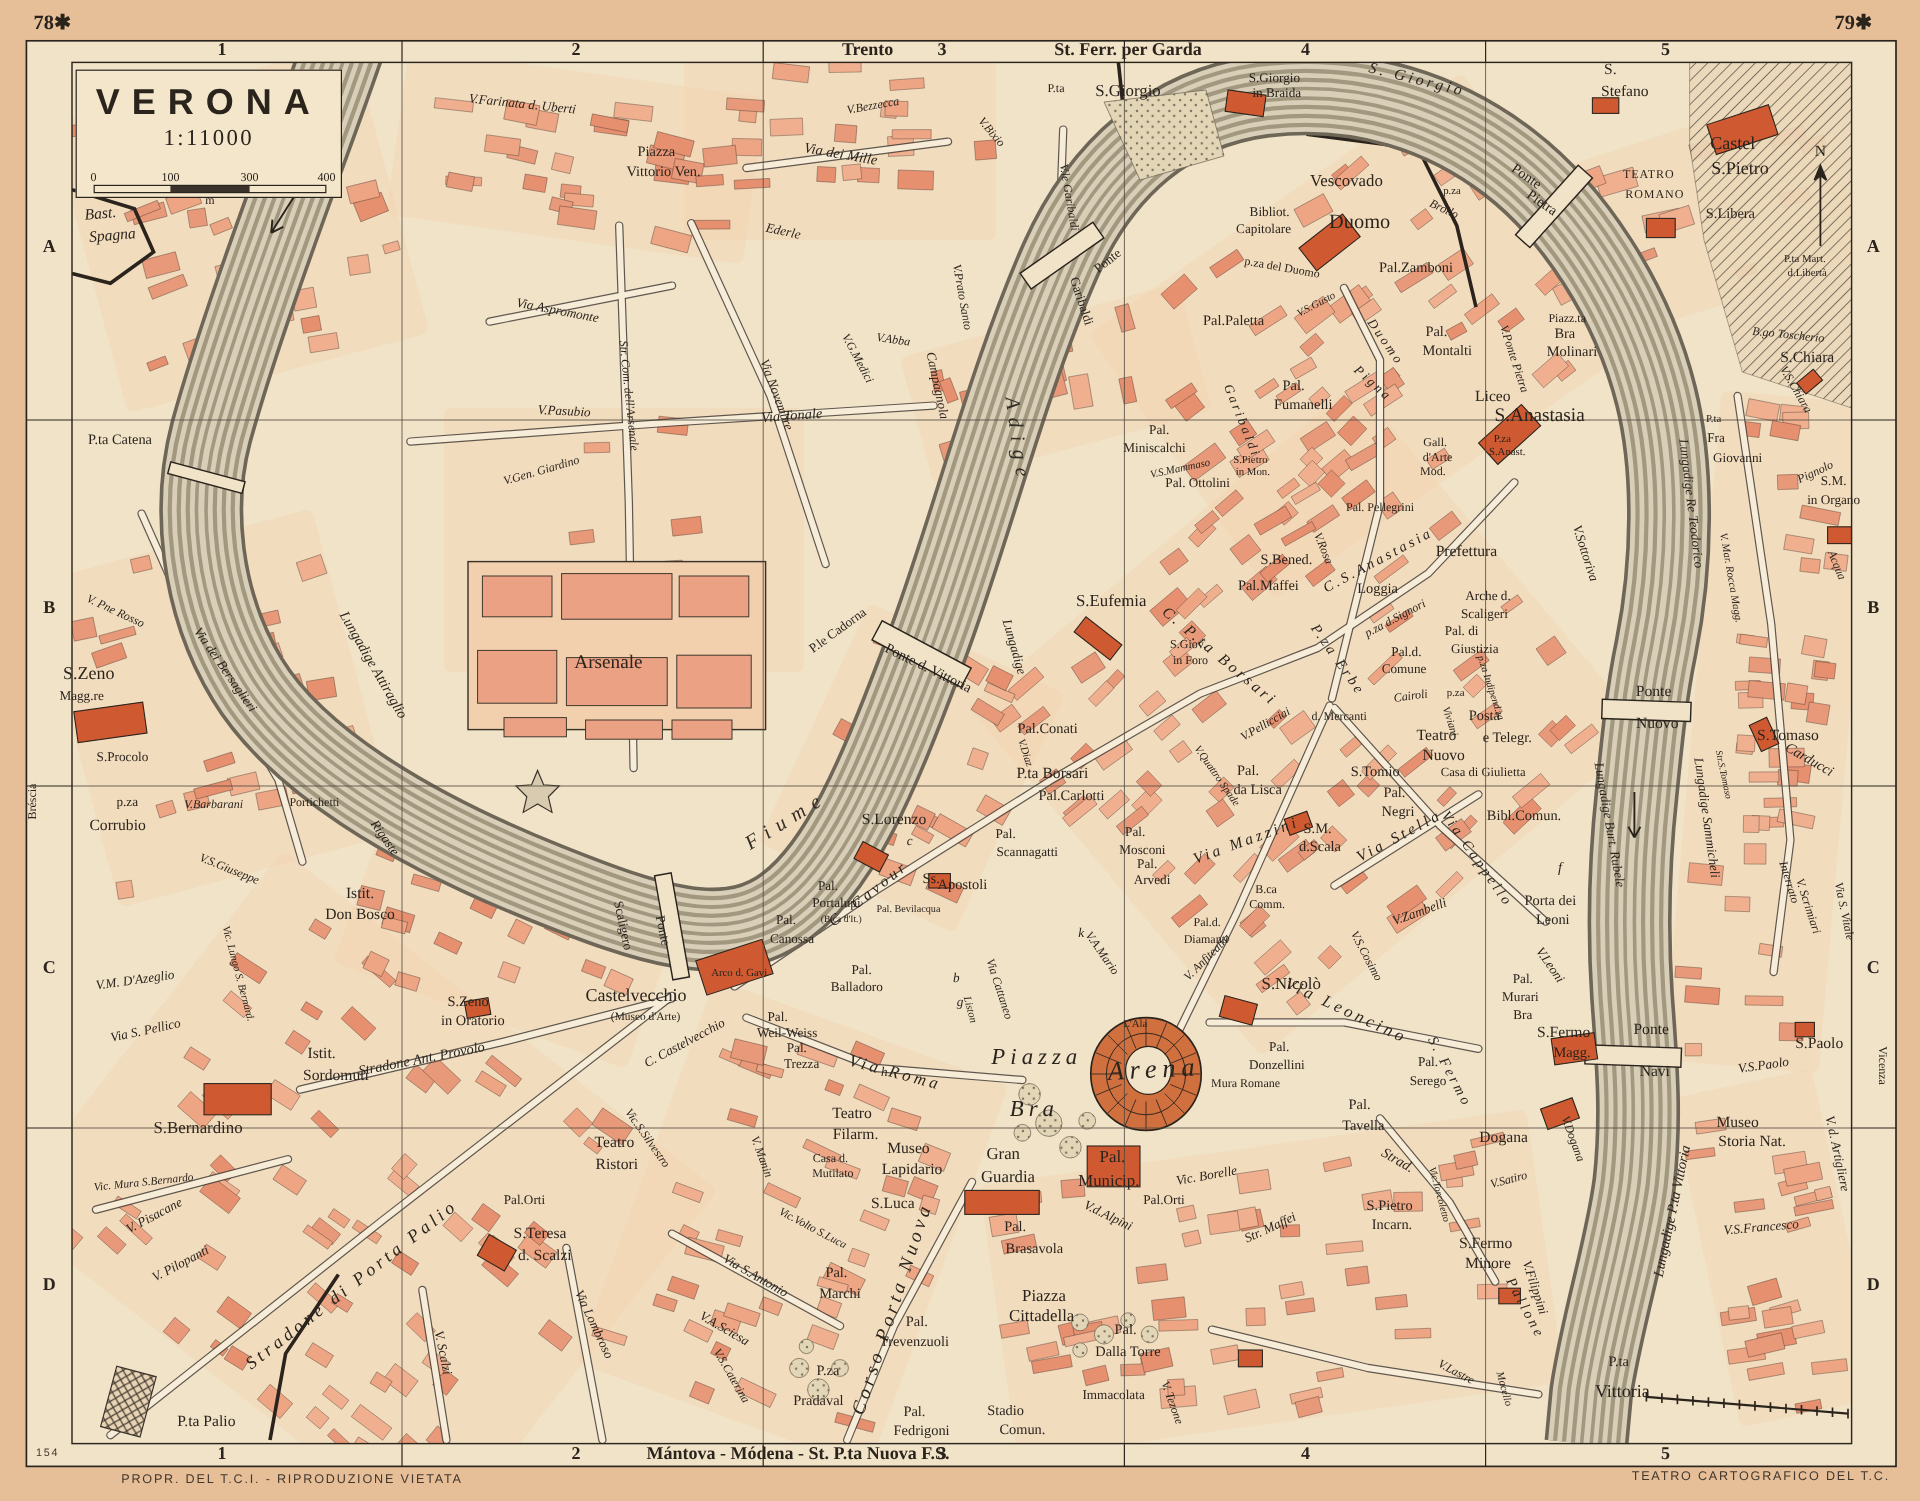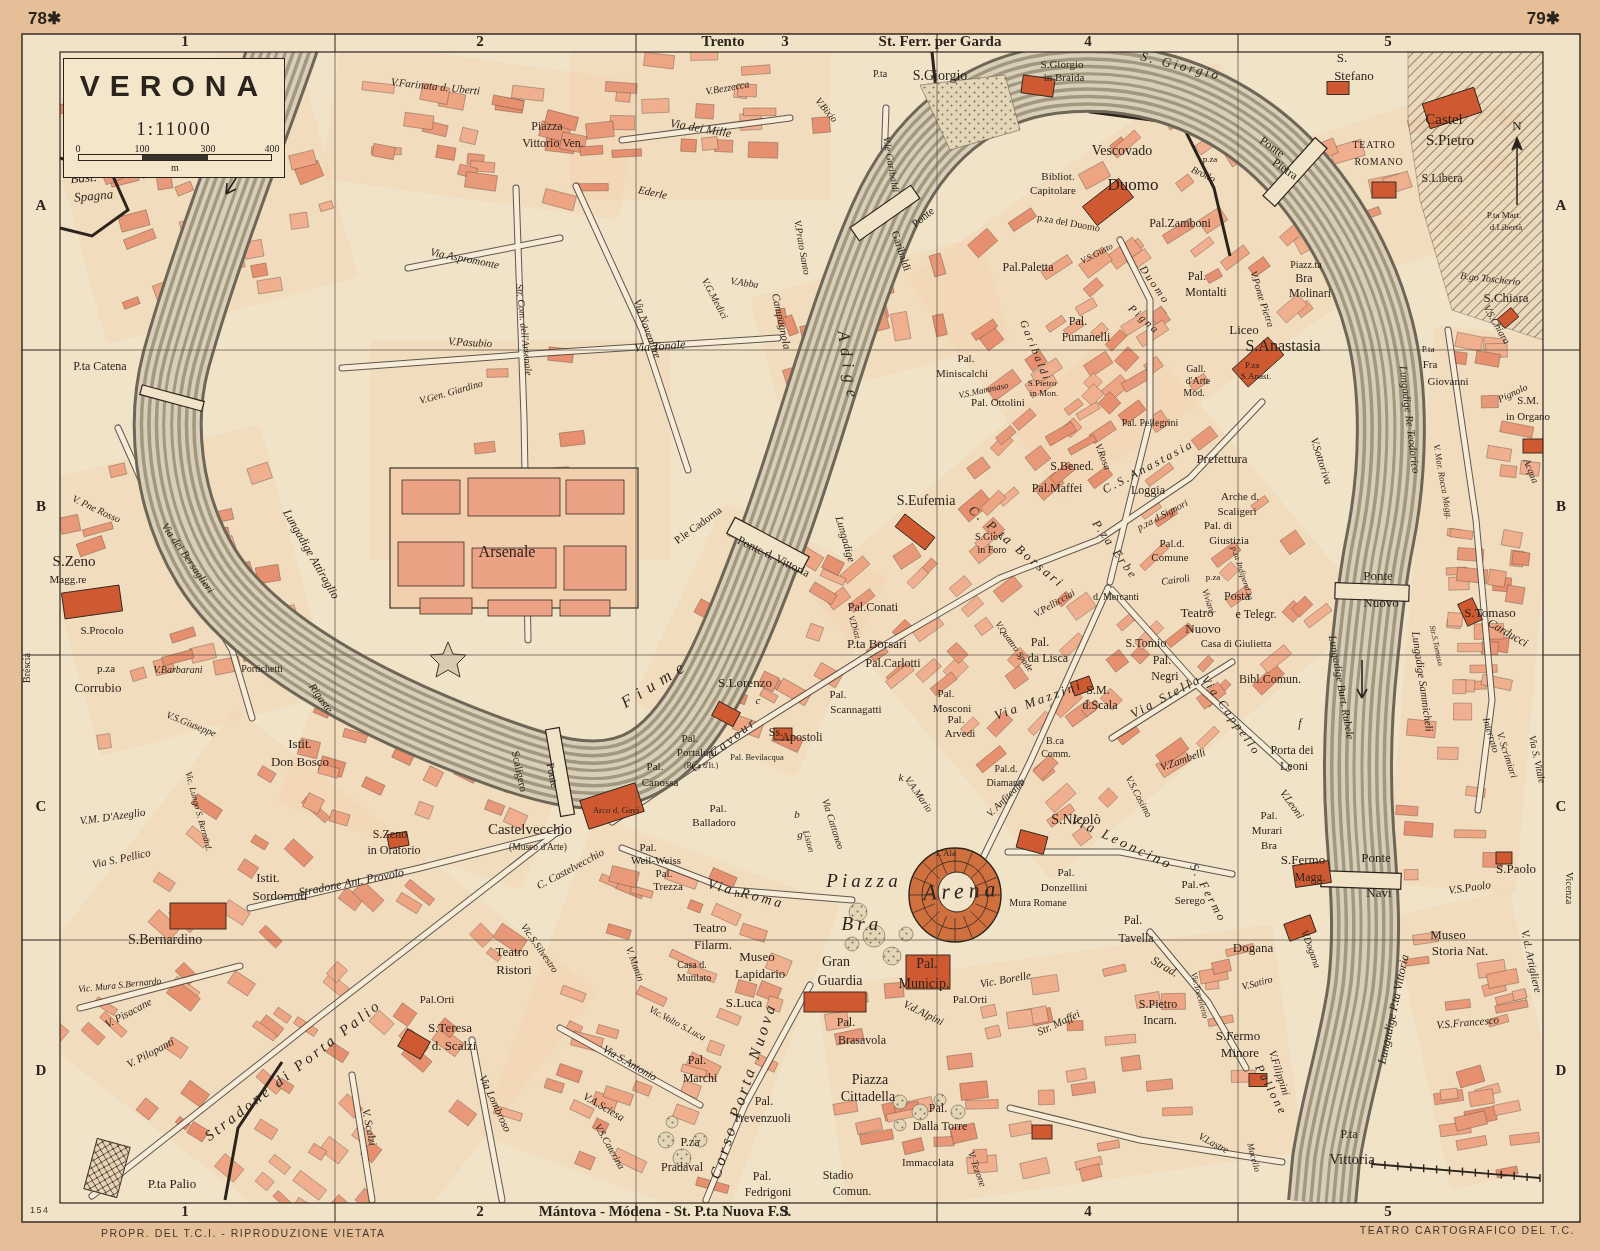--- a/index.html
+++ b/index.html
@@ -7,30 +7,30 @@
   #map-svg{position:absolute;left:0;top:0;}
   text{fill:#2b241d;}
   .lp{font-family:"Liberation Serif",serif;}
   .st{font-style:italic;}
   .big{letter-spacing:.22em;font-style:italic;}
   .water{font-style:italic;letter-spacing:.4em;fill:#332c24;}
   .caps{letter-spacing:.08em;}
   .bandnum{font-weight:bold;font-size:15px;}
   .bandletter{font-size:15px;font-weight:bold;}
   
-  .title-panel{position:absolute;left:63px;top:58px;width:222px;height:120px;background:#f3e6cb;border:1.5px solid #2b241d;box-sizing:border-box;text-align:center;}
+  .title-panel{position:absolute;left:63px;top:58px;width:222px;height:107px;background:#f3e6cb;border:1.5px solid #2b241d;box-sizing:border-box;text-align:center;}
   .title-panel h1{margin:10px 0 0;font-family:"Liberation Sans",sans-serif;font-weight:bold;font-size:30px;letter-spacing:10px;color:#2b241d;}
-  .title-scale{font-size:19px;letter-spacing:2px;margin-top:15px;color:#2b241d;}
+  .title-scale{font-size:19px;letter-spacing:2px;margin-top:2px;color:#2b241d;}
   .scalebar{position:absolute;left:14px;top:84px;width:194px;}
   .scalebar .ticks{position:relative;height:11px;font-size:10px;color:#2b241d;}
   .scalebar .ticks span{position:absolute;transform:translateX(-50%);}
   .bar{position:relative;height:5px;border:1px solid #2b241d;background:#f3e6cb;}
   .bar .fill{position:absolute;left:33%;width:34%;top:0;bottom:0;background:#3a332b;}
   .scale-unit{font-size:10px;margin-top:1px;color:#2b241d;}
-  .pagenum{position:absolute;top:8px;font-size:17px;font-weight:bold;color:#2b241d;font-family:Liberation Sans, sans-serif;}
+  .pagenum{position:absolute;top:8px;font-size:17px;font-weight:bold;color:#2b241d;font-family:Liberation Serif, serif;}
   .credit{position:absolute;font-size:10.5px;letter-spacing:1.5px;color:#42382e;font-family:Liberation Sans, sans-serif;}
 </style>
 </head>
 <body>
 
 <svg id="map-svg" width="1600" height="1251" viewBox="0 0 1600 1251">
   <defs>
     <pattern id="hatch" width="7" height="7" patternTransform="rotate(45)" patternUnits="userSpaceOnUse">
       <rect width="7" height="7" fill="#ecd9ba"></rect>
       <line x1="0" y1="0" x2="0" y2="7" stroke="#6b6152" stroke-width="1.6"></line>

